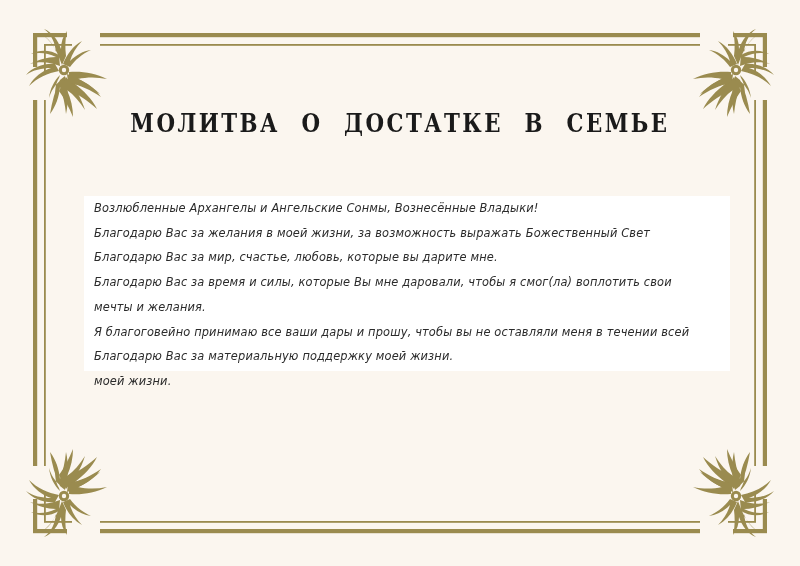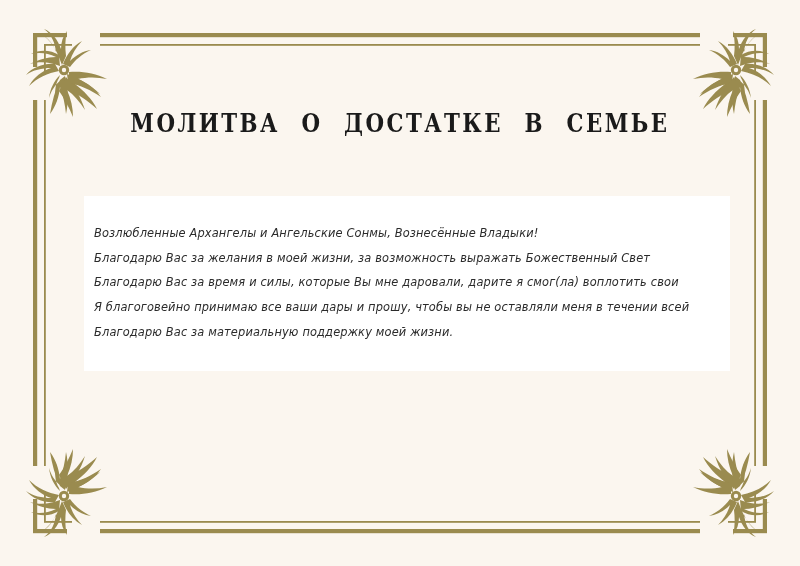--- a/index.html
+++ b/index.html
@@ -57,21 +57,21 @@
 
   
   .text-panel {
     position: absolute;
     left: 84px;
     top: 196px;
     width: 646px;
     height: 175px;
     background: #ffffff;
     box-sizing: border-box;
-    padding: 25px 10px 0 10px;
+    padding: 0 10px 0 10px;
   }
   .prayer-line {
     font-family: "DejaVu Sans", sans-serif;
     font-style: italic;
     font-size: 11.4px;
     line-height: 24.7px;
     color: #2b2b2b;
     white-space: nowrap;
     letter-spacing: 0.15px;
   }
@@ -160,18 +160,21 @@
     </g>
   </svg>
 
   <div class="title-wrap">
     <span class="title">молитва о достатке в семье</span>
   </div>
 
   <div class="text-panel">
     <div class="prayer-line">Возлюбленные Архангелы и Ангельские Сонмы, Вознесённые Владыки!</div>
     <div class="prayer-line">Благодарю Вас за желания в моей жизни, за возможность выражать Божественный Свет</div>
-    <div class="prayer-line">Благодарю Вас за время и силы, которые Вы мне даровали, дарите я смог(ла) воплотить свои</div>
+    <div class="prayer-line">Благодарю Вас за мир, счастье, любовь, которые вы дарите мне.</div>
+    <div class="prayer-line">Благодарю Вас за время и силы, которые Вы мне даровали, чтобы я смог(ла) воплотить свои</div>
+    <div class="prayer-line">мечты и желания.</div>
     <div class="prayer-line">Я благоговейно принимаю все ваши дары и прошу, чтобы вы не оставляли меня в течении всей</div>
     <div class="prayer-line">Благодарю Вас за материальную поддержку моей жизни.</div>
+    <div class="prayer-line">моей жизни.</div>
   </div>
 
 </div>
 
 </body></html>

